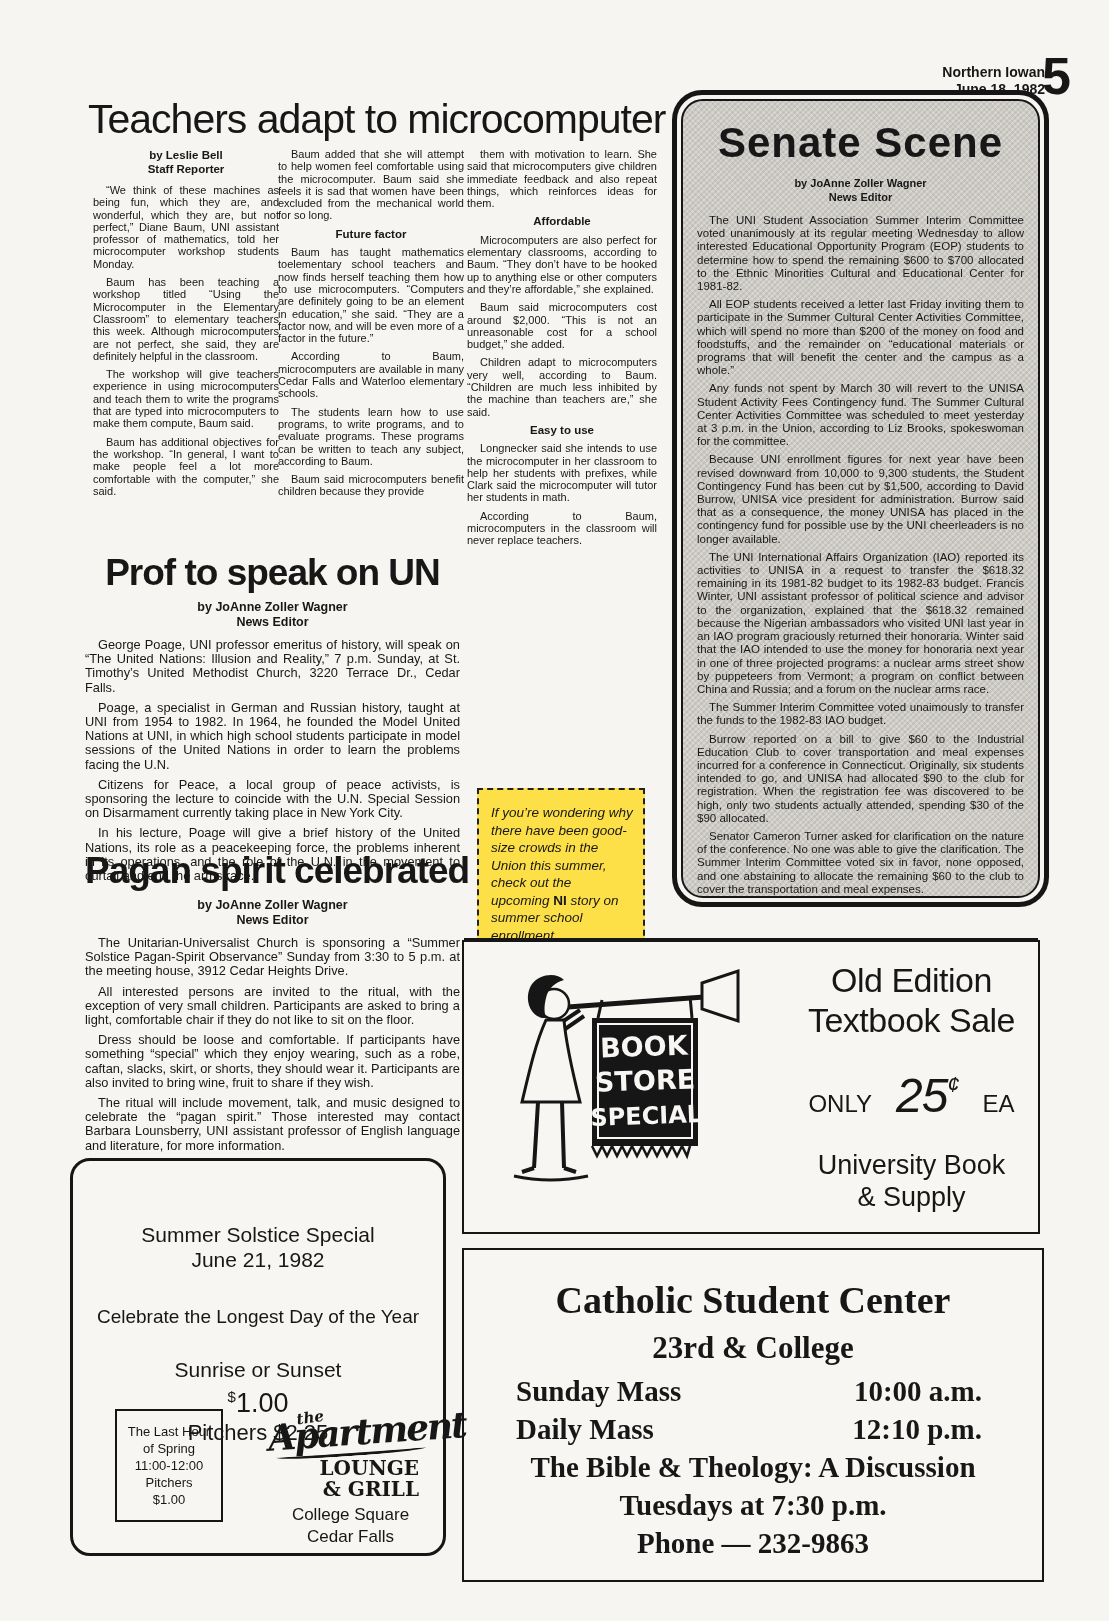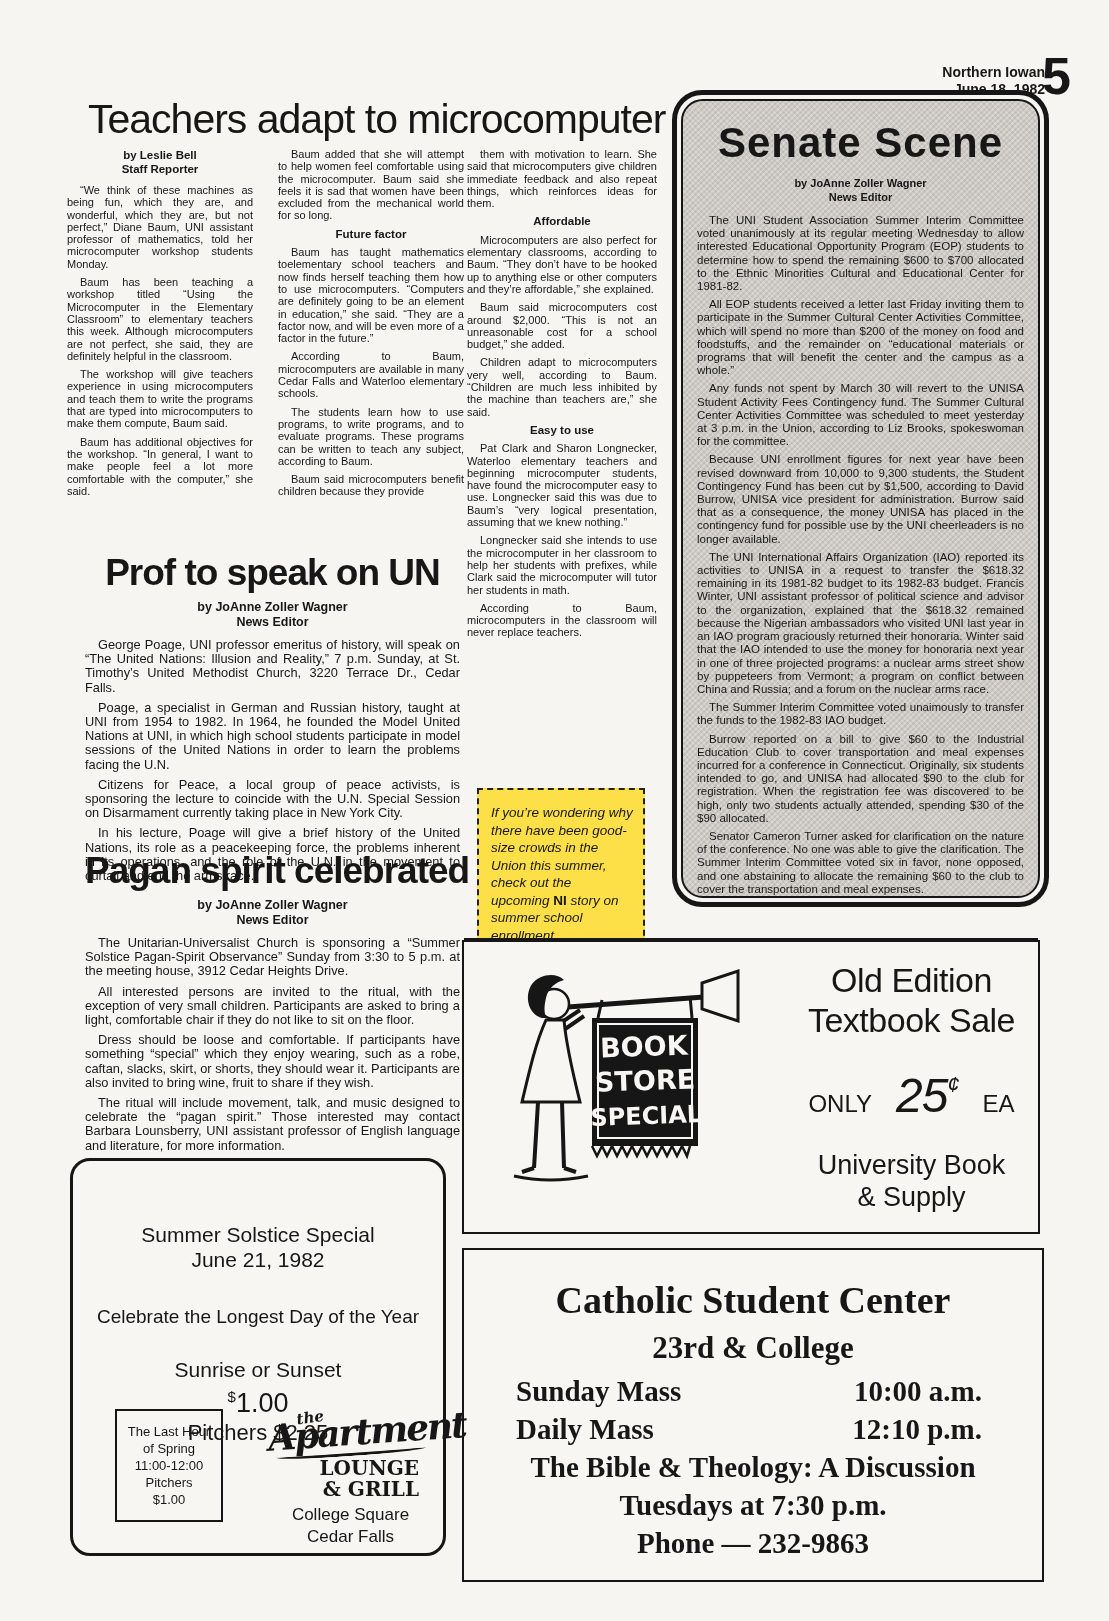--- a/index.html
+++ b/index.html
@@ -12,21 +12,21 @@
   
   .masthead { position:absolute; top:64px; right:64px; text-align:right;
     font-size:14px; font-weight:bold; line-height:17px; }
   .page-num { position:absolute; top:50px; left:1042px; font-size:52px;
     font-weight:bold; line-height:52px; }
   
   .headline-xl { position:absolute; left:88px; top:96px; width:575px;
     font-size:41px; font-weight:400; letter-spacing:-1px; white-space:nowrap;text-align:center; }
   .col { position:absolute; top:148px; font-size:11px; line-height:12.3px;
     text-align:justify; }
-  .col1 { left:67px;  width:186px; }
+  .col1 { left:93px;  width:186px; }
   .col2 { left:278px; width:186px; }
   .col3 { left:467px; width:190px; }
   .col p, .article-body p { text-indent:13px; margin:0 0 6px 0; }
   .byline { text-align:center; font-weight:bold; font-size:11.5px;
     line-height:14px; margin-bottom:8px; text-indent:0 !important; }
   .subhead { text-align:center; font-weight:bold; font-size:11.5px;
     margin:4px 0 6px 0; }
   
   .notice { position:absolute; left:477px; top:788px; width:168px;
     border:2px dashed #222; padding:14px 10px 10px 12px;
@@ -137,21 +137,20 @@
     <p>Baum said microcomputers benefit children because they provide</p>
   </div>
 
   <div class="col col3">
     <p>them with motivation to learn. She said that microcomputers give children immediate feedback and also repeat things, which reinforces ideas for them.</p>
     <div class="subhead">Affordable</div>
     <p>Microcomputers are also perfect for elementary classrooms, according to Baum. “They don’t have to be hooked up to anything else or other computers and they’re affordable,” she explained.</p>
     <p>Baum said microcomputers cost around $2,000. “This is not an unreasonable cost for a school budget,” she added.</p>
     <p>Children adapt to microcomputers very well, according to Baum. “Children are much less inhibited by the machine than teachers are,” she said.</p>
     <div class="subhead">Easy to use</div>
-    <p>Pat Clark and Sharon Longnecker, Waterloo elementary teachers and beginning microcomputer students, have found the microcomputer easy to use. Longnecker said this was due to Baum’s “very logical presentation, assuming that we knew nothing.”</p>
     <p>Longnecker said she intends to use the microcomputer in her classroom to help her students with prefixes, while Clark said the microcomputer will tutor her students in math.</p>
     <p>According to Baum, microcomputers in the classroom will never replace teachers.</p>
   </div>
 
   <div class="notice"><span>If you’re wondering why there have been good-size crowds in the Union this summer, check out the upcoming </span><b>NI</b><span> story on summer school enrollment.</span></div>
 
   <div class="senate-outer">
     <div class="senate-inner">
       <div class="senate-title">Senate Scene</div>
       <div class="senate-byline">

